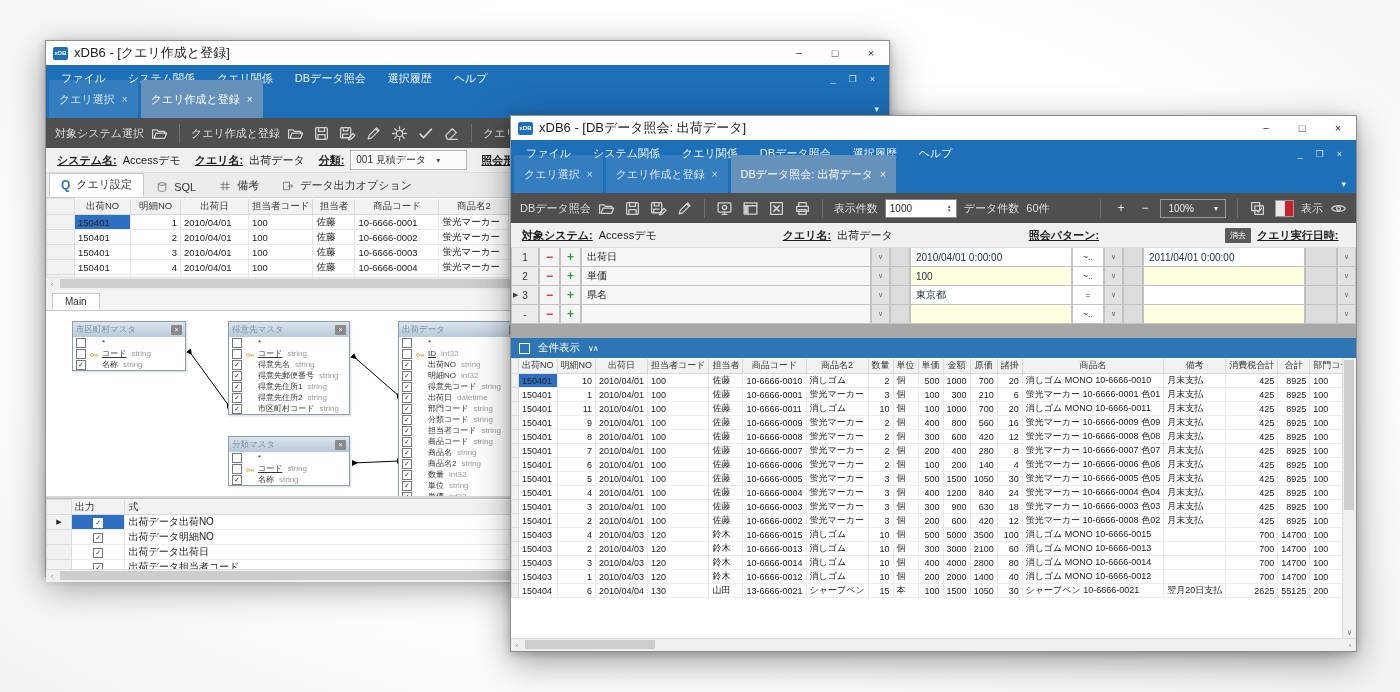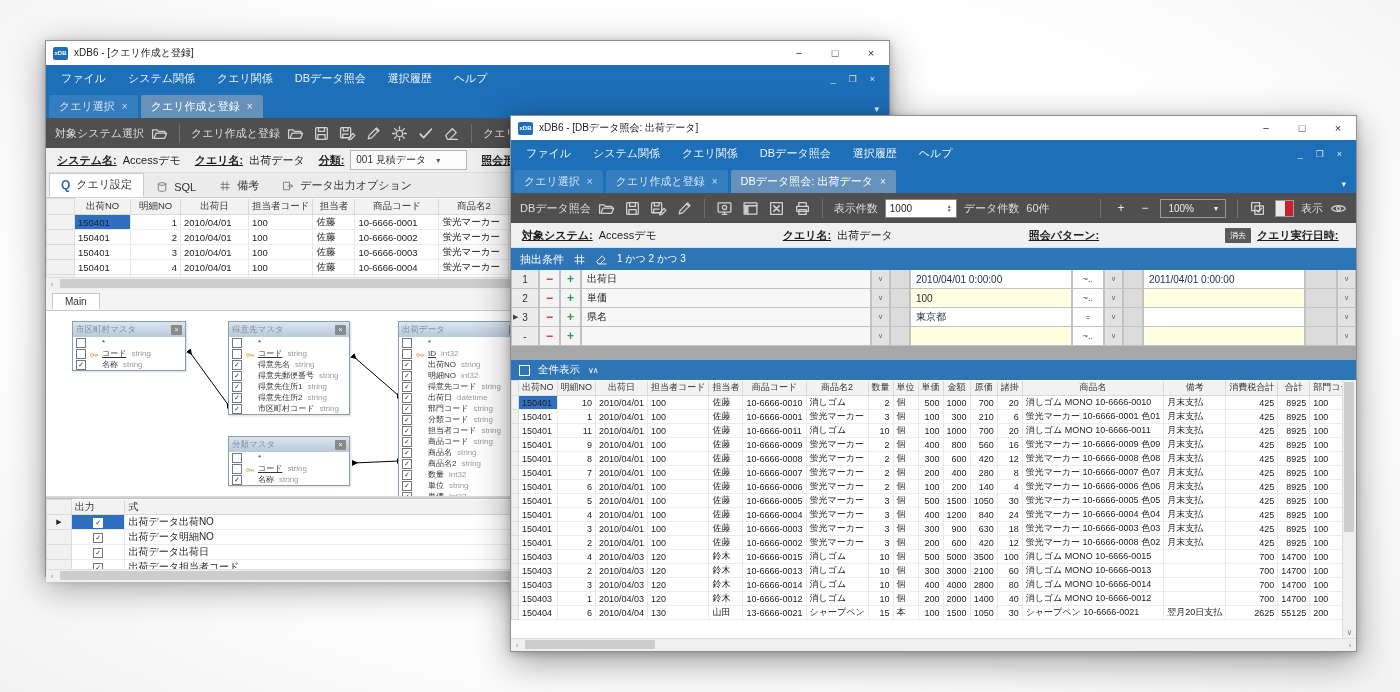--- a/index.html
+++ b/index.html
@@ -6,30 +6,30 @@
   body{width:1400px;height:692px;position:relative;overflow:hidden;
        background:radial-gradient(ellipse at 50% 45%, #ffffff 60%, #f2f2f2 100%);
        font-family:"Liberation Sans","DejaVu Sans",sans-serif;-webkit-font-smoothing:antialiased;}
   .window{position:absolute;background:#fff;border:1px solid #8f8f8f;
           box-shadow:0 10px 34px rgba(0,0,0,.38),0 2px 8px rgba(0,0,0,.22);
           display:flex;flex-direction:column;}
   
   .titlebar{height:24px;display:flex;align-items:center;gap:6px;padding:0 0 0 7px;background:#fff;flex:0 0 auto;}
   .app-ico{width:15px;height:13px;background:#1d6fb8;color:#fff;font-size:6px;font-weight:bold;
            display:flex;align-items:center;justify-content:center;border-radius:2px;flex:0 0 auto;}
-  .title-text{font-size:10px;color:#222;white-space:nowrap;text-align:center;}
+  .title-text{font-size:13px;color:#222;white-space:nowrap;text-align:center;}
   .win-btns{margin-left:auto;display:flex;height:100%;}
   .win-btn{width:36px;height:100%;display:flex;align-items:center;justify-content:center;color:#333;font-size:11px;}
   
   .menubar{height:27px;background:#1d6fb8;display:flex;align-items:center;color:#f2f6fa;font-size:11px;padding:0 4px;flex:0 0 auto;}
   .menu-item{padding:0 11px;white-space:nowrap;}
   .mdi-btns{margin-left:auto;display:flex;gap:13px;padding-right:10px;font-size:9px;color:#dfeaf4;}
   
   .tabstrip{height:26px;background:#1d6fb8;display:flex;align-items:flex-end;padding:0 3px;flex:0 0 auto;position:relative;}
-  .tab{height:23px;display:flex;align-items:center;gap:7px;padding:0 10px;margin-right:3px;
+  .tab{height:38px;display:flex;align-items:center;gap:7px;padding:0 10px;margin-right:3px;
        color:#d8e5f0;font-size:11px;background:rgba(255,255,255,.10);border-radius:2px 2px 0 0;white-space:nowrap;}
   .tab.active{background:#6591bb;color:#fff;}
   .tab .x{font-size:10px;color:inherit;opacity:.9;}
   .tab-caret{position:absolute;right:10px;bottom:4px;color:#e8f0f8;font-size:9px;}
   
   .toolbar{height:30px;background:#4f4f4f;color:#dedede;display:flex;align-items:center;font-size:11px;padding:0 9px;gap:7px;flex:0 0 auto;white-space:nowrap;}
   .tb-sep{width:1px;height:19px;background:#707070;margin:0 4px;flex:0 0 auto;}
   .tb-ico{display:flex;align-items:center;justify-content:center;color:#d2d2d2;}
   .tb-ico svg{width:17px;height:17px;display:block;}
   .run-ind{width:17px;height:15px;display:flex;border:1px solid #9a9a9a;}
@@ -809,39 +809,20 @@
   </div>
   <div class="inforow">
     <span class="lbl">対象システム:</span>
     <span class="val">Accessデモ</span>
     <span class="lbl" style="margin-left:120px">クエリ名:</span>
     <span class="val">出荷データ</span>
     <span class="lbl" style="margin-left:130px">照会パターン:</span>
     <span class="badge" style="margin-left:120px">消去</span>
     <span class="lbl">クエリ実行日時:</span>
   </div>
-  <div class="cond-header">
-    <span>抽出条件</span>
-    <span>
-        <span class="tb-ico">
-          <svg viewBox="0 0 16 16" fill="none" stroke="currentColor" stroke-width="1.2" stroke-linecap="round" stroke-linejoin="round">
-            <path d="M5.5 2.5v11M10.5 2.5v11M2.5 5.8h11M2.5 10.2h11"></path>
-          </svg>
-        </span>
-      </span>
-    <span>
-        <span class="tb-ico">
-          <svg viewBox="0 0 16 16" fill="none" stroke="currentColor" stroke-width="1.2" stroke-linecap="round" stroke-linejoin="round">
-            <path d="M2.5 9.8l6.3-6.3 3.7 3.7-6.3 6.3H4.2z"></path>
-            <path d="M6 13.5h7.5"></path>
-          </svg>
-        </span>
-      </span>
-    <span style="font-size:10px">1 かつ 2 かつ 3</span>
-  </div>
   <div class="cond-body" id="cond-body">
       <div class="cond-row">
         <div class="ccell c-num">1</div>
         <div class="ccell c-minus">−</div>
         <div class="ccell c-plus">+</div>
         <div class="ccell c-field">出荷日</div>
         <div class="ccell c-dd">∨</div>
         <div class="ccell c-sp"></div>
         <div class="ccell c-val">2010/04/01 0:00:00</div>
         <div class="ccell c-op">~..</div>

